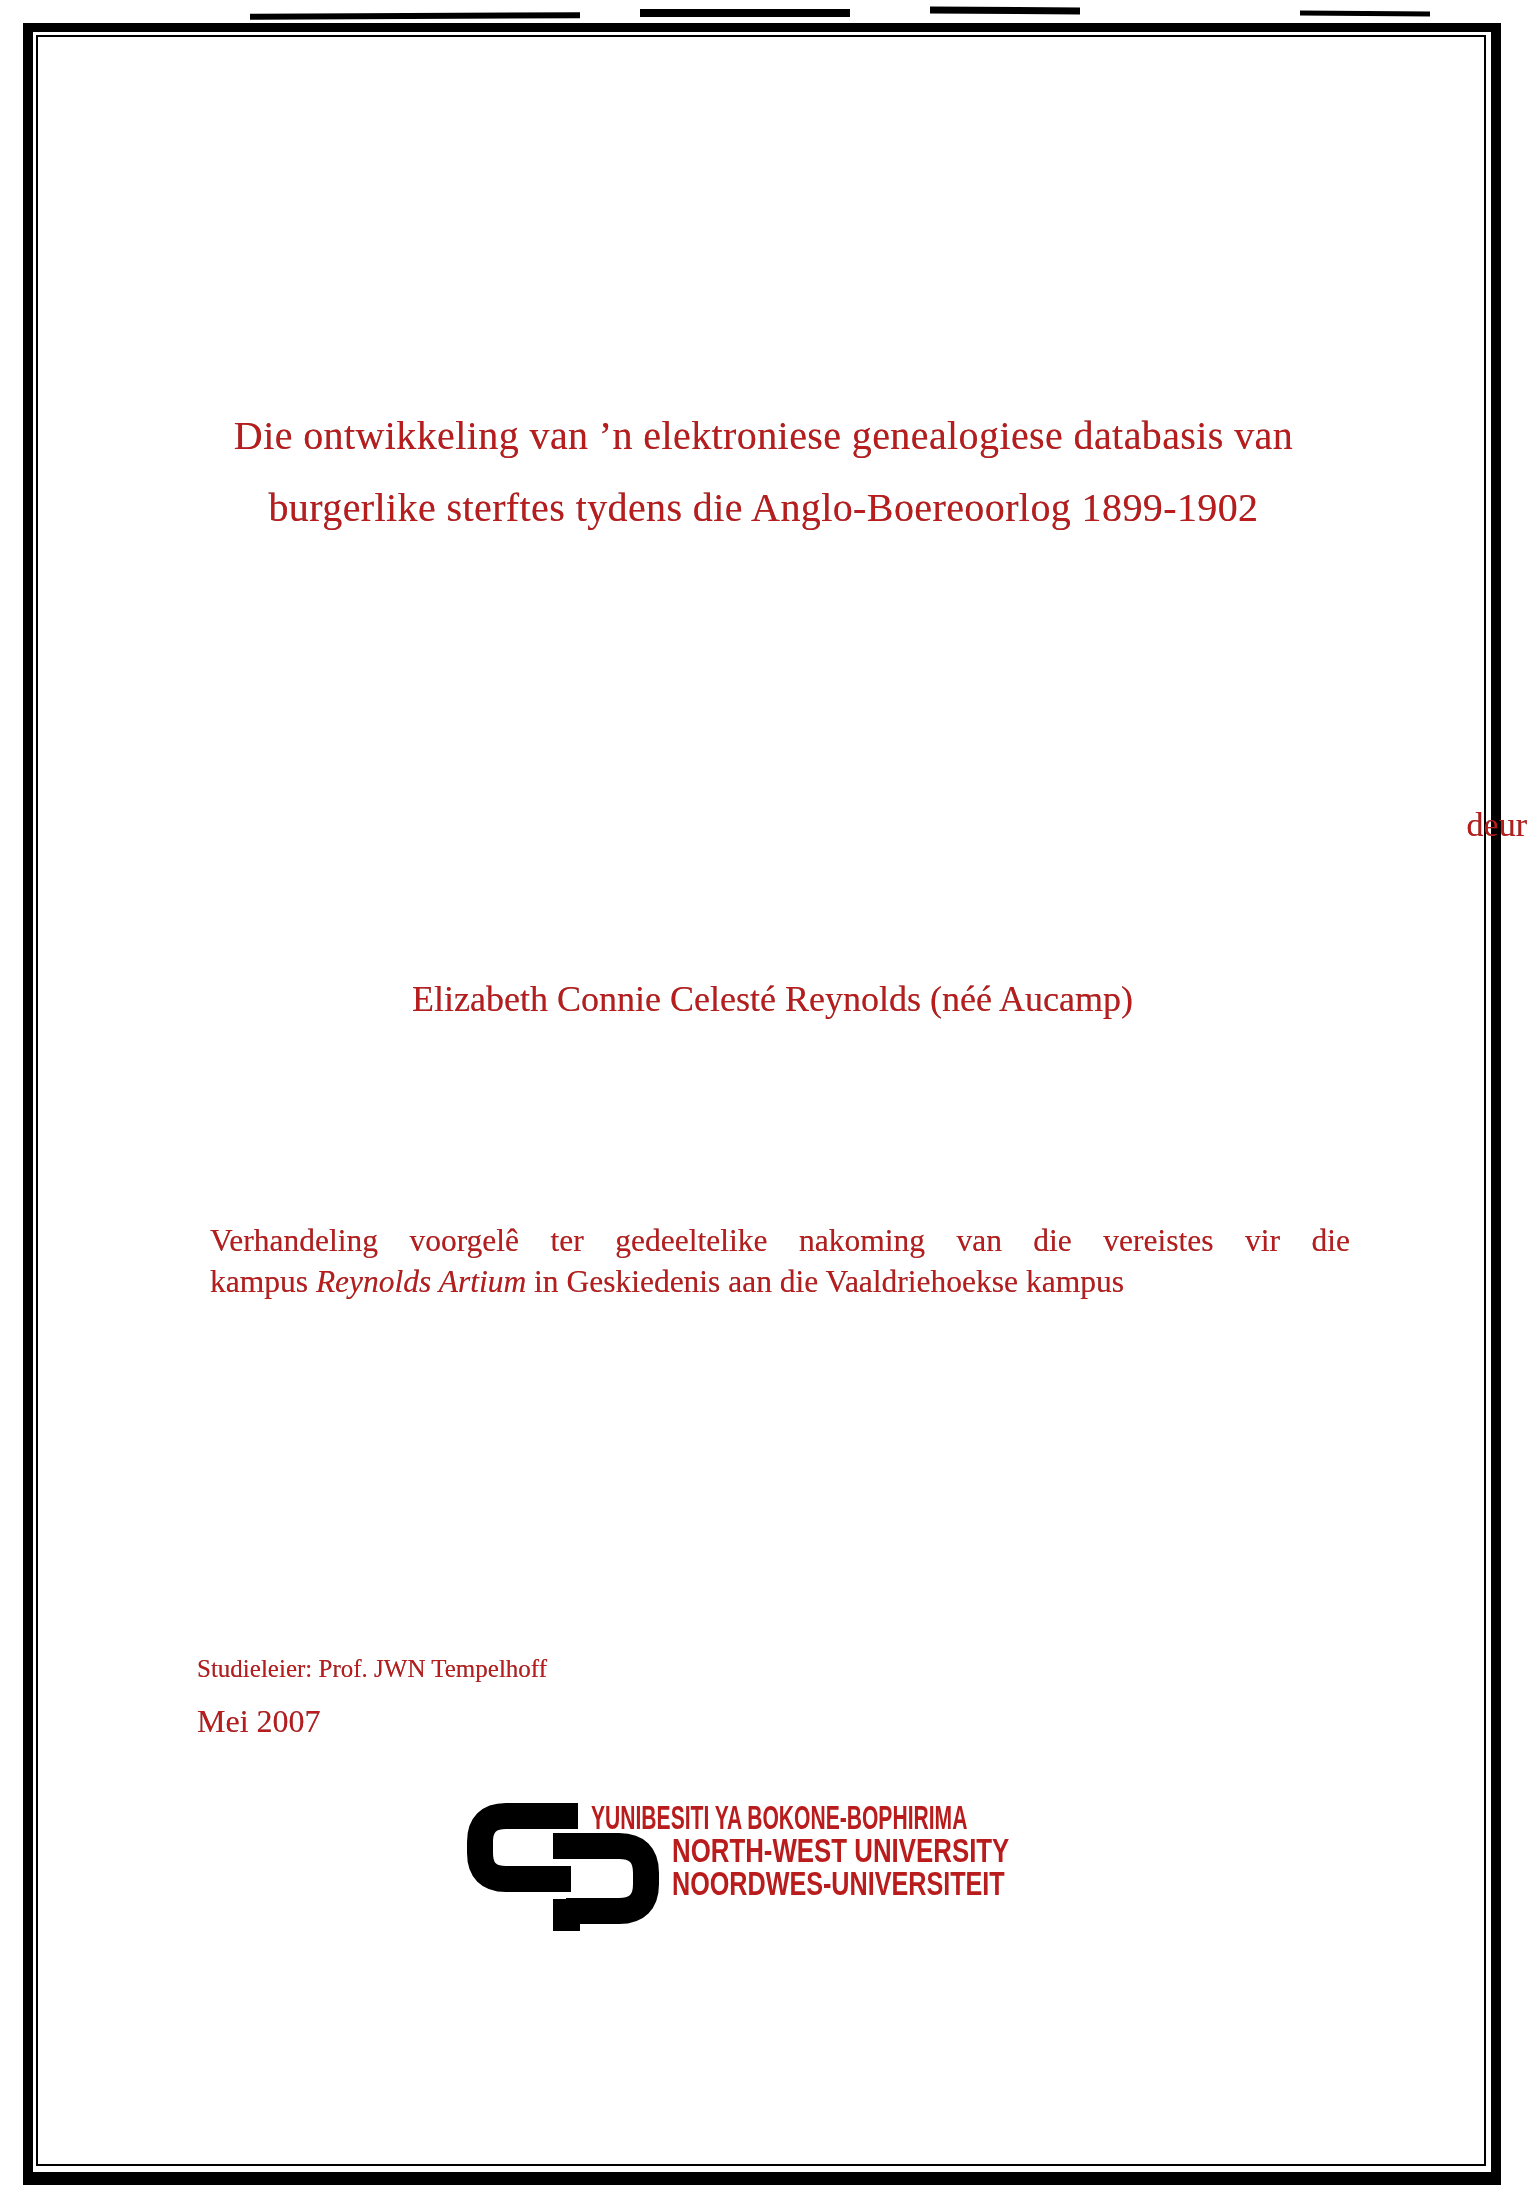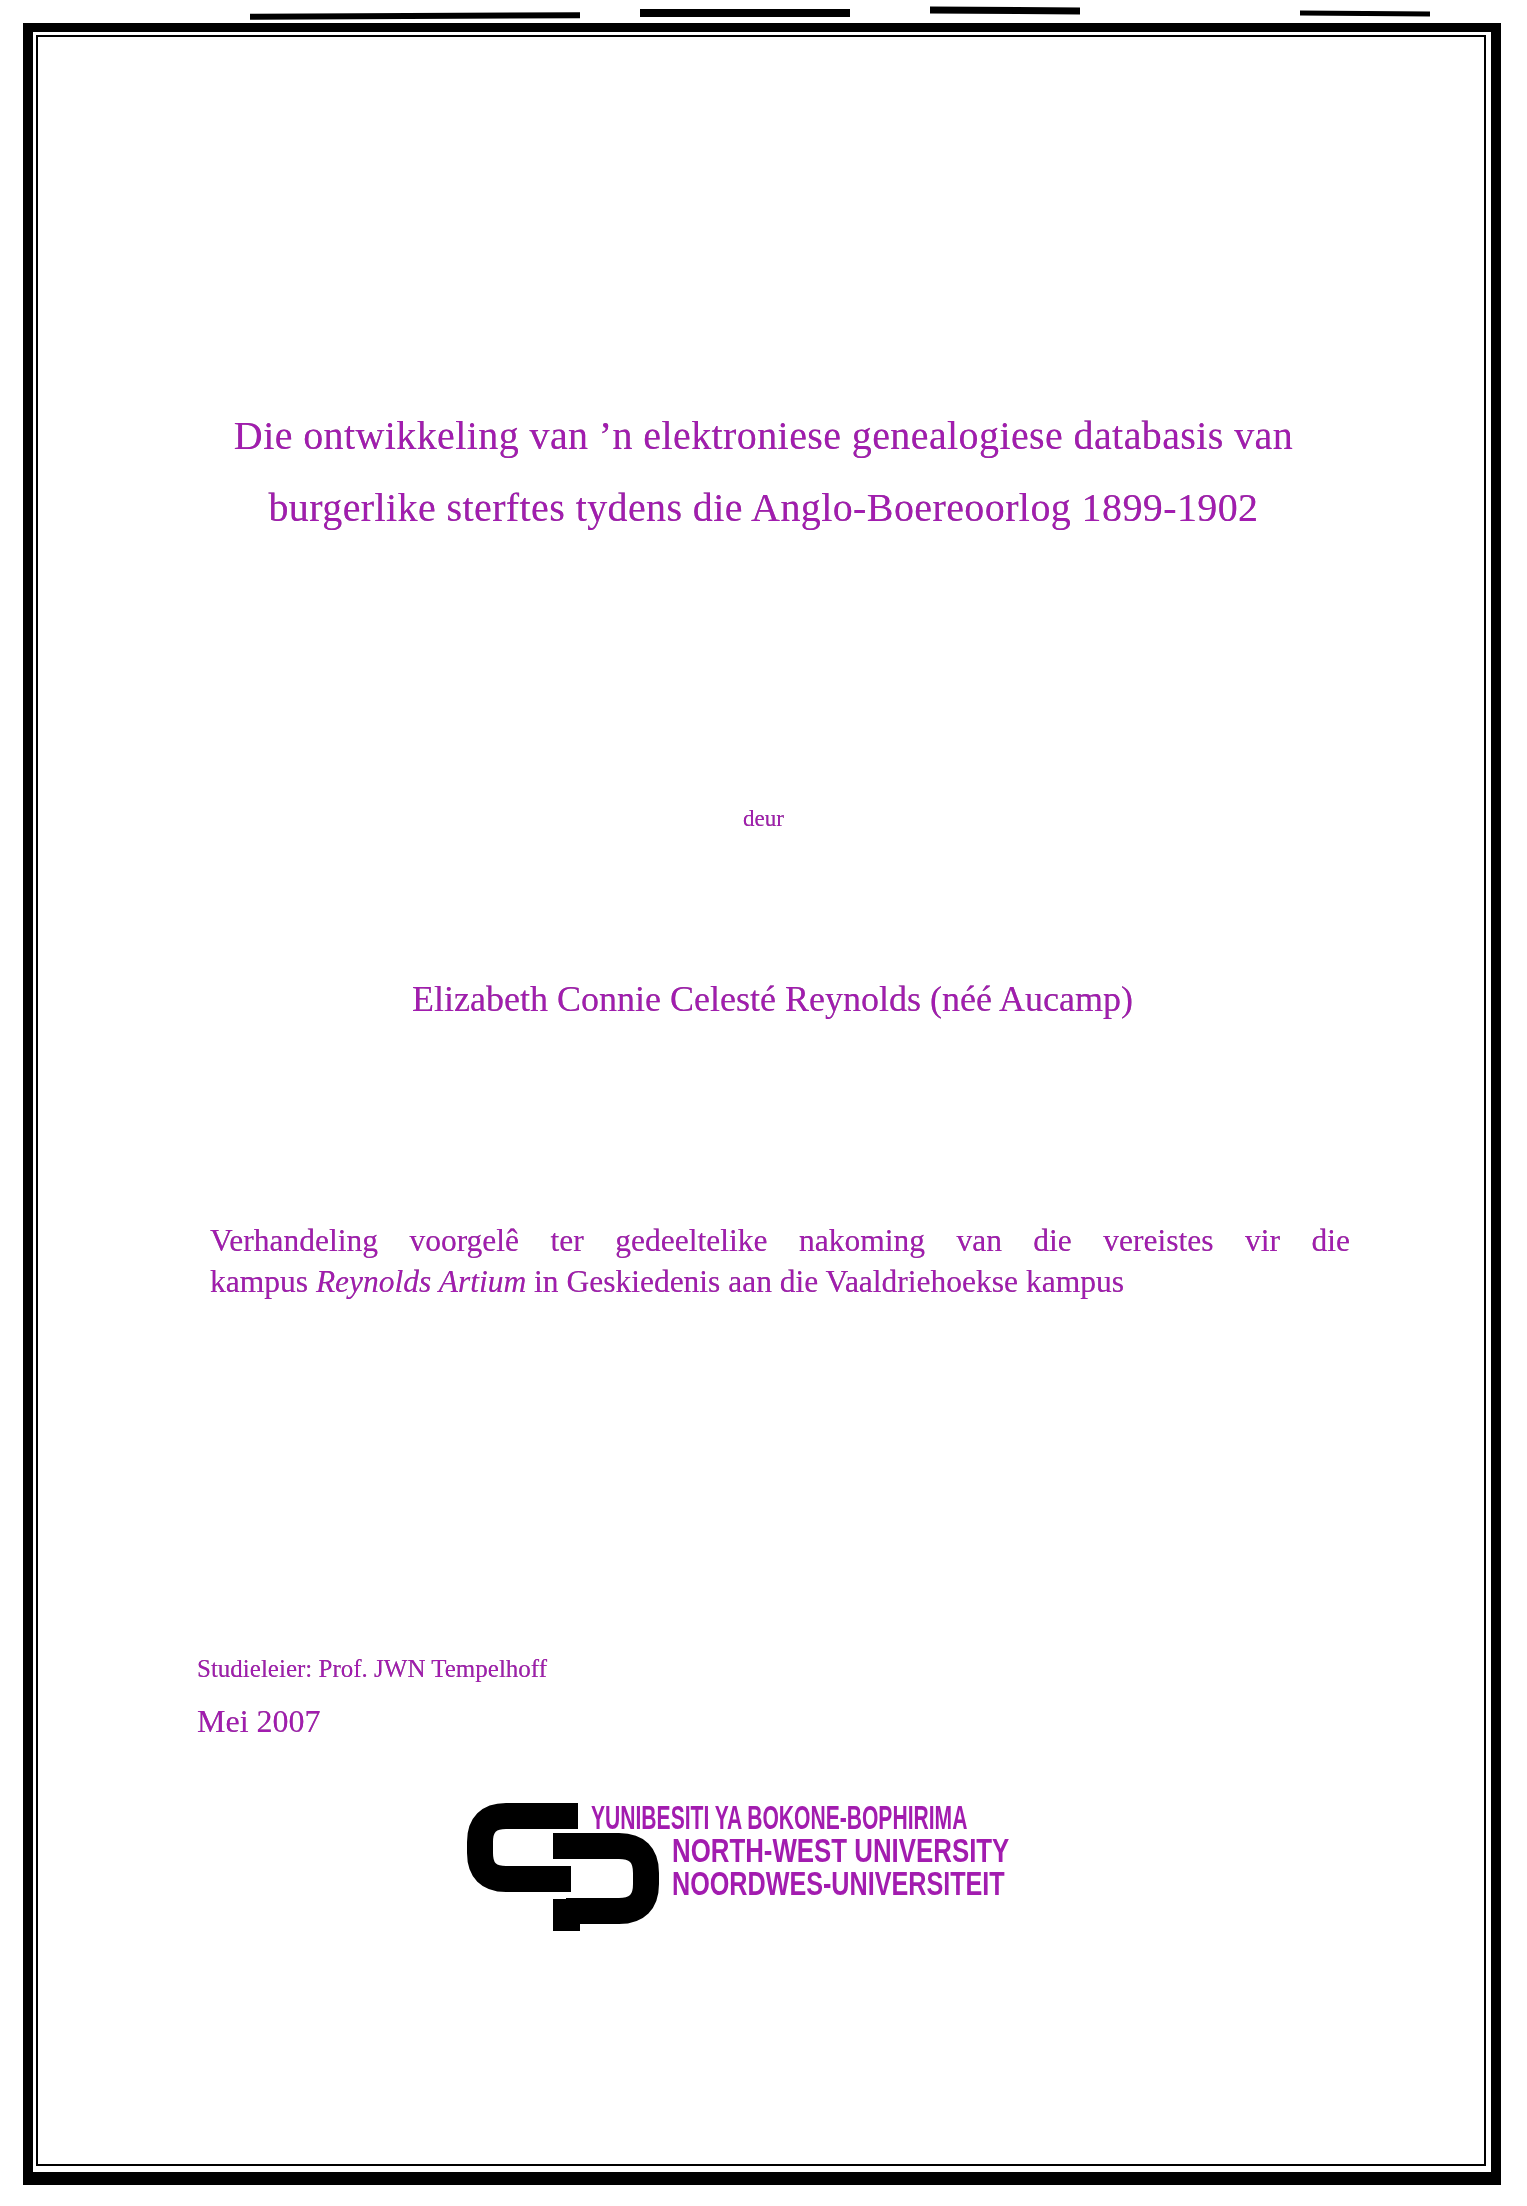--- a/index.html
+++ b/index.html
@@ -2,21 +2,21 @@
 <html><head>
 <meta charset="utf-8">
 <style>
   html, body { margin: 0; padding: 0; background: #ffffff; }
 
   .page {
     position: relative;
     width: 1527px;
     height: 2206px;
     background: #ffffff;
-    color: #a21caf;
+    color: #b91c1c;
     font-family: "Liberation Serif", "DejaVu Serif", serif;
     overflow: hidden;
     text-shadow: 0 0 0.6px rgba(0,0,0,0.45);
   }
 
   
   .outer-frame {
     position: absolute;
     left: 23px; top: 23px; right: 26px; bottom: 21px;
     border-style: solid;
@@ -41,22 +41,22 @@
     left: 60px; right: 60px; top: 400px;
     text-align: center;
     font-size: 40px;
     line-height: 72px;
     letter-spacing: 0.4px;
   }
 
   .byline {
     position: absolute;
     left: 0; right: 0; top: 806px;
-    text-align: center;
-    font-size: 23px;
+    text-align: right;
+    font-size: 34px;
   }
 
   .author {
     position: absolute;
     left: 0; right: 0; top: 978px;
     text-align: center;
     font-size: 36px;
     padding-left: 18px;
   }
 

